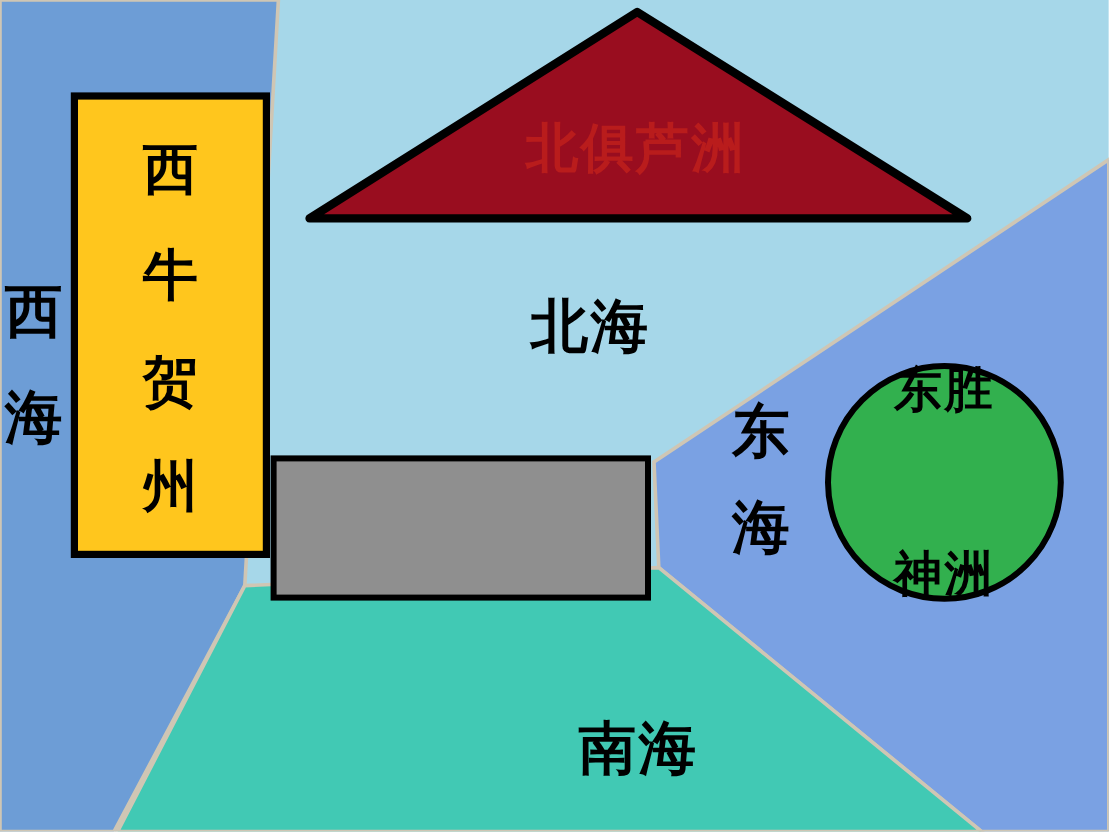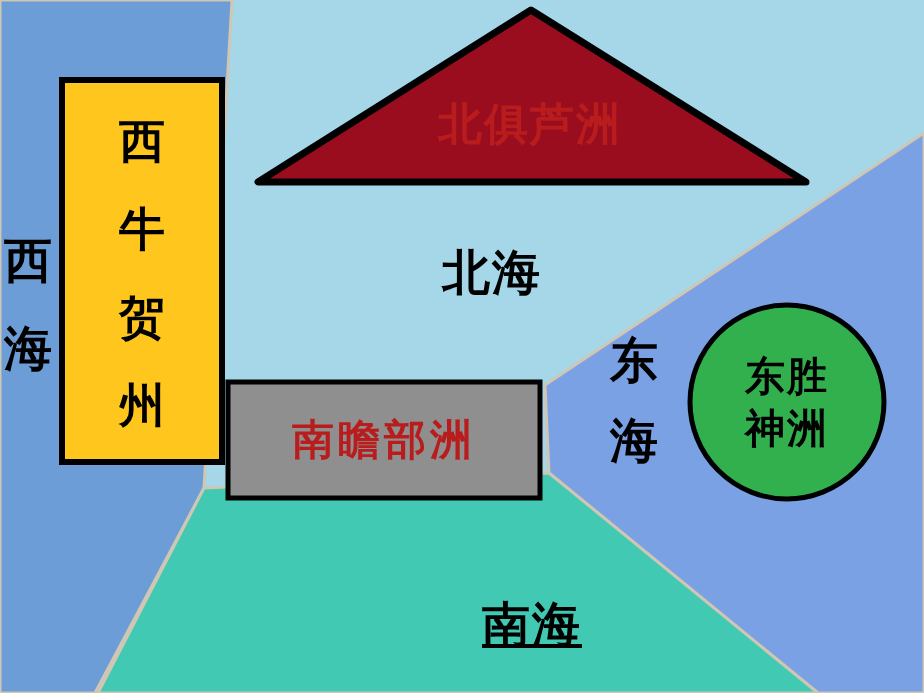--- a/index.html
+++ b/index.html
@@ -25,27 +25,27 @@
   .label.white { color: #b91c1c; }
   .v-col {
     display: flex;
     flex-direction: column;
     align-items: center;
     letter-spacing: 0;
   }
   .center-box {
     display: flex;
     align-items: center;
-    justify-content: center;
+    justify-content: space-between;
   }
   .sea-label { font-size: 48px; }
   .west-sea-label   { left: 4px;   top: 236px; gap: 40px; }
   .north-sea-label  { left: 398px; top: 248px; margin-left: 44px; }
   .east-sea-label   { left: 610px; top: 336px; gap: 32px; }
-  .south-sea-label  { left: 482px; top: 600px; text-decoration: underline; }
+  .south-sea-label  { left: 482px; top: 600px; }
 
   .north-continent-label {
     left: 438px; top: 102px;
     font-size: 44px;
   }
   .west-continent-label {
     left: 62px; top: 118px;
     width: 160px;
     font-size: 46px;
     gap: 42px;
@@ -105,20 +105,19 @@
 
   <div class="label white north-continent-label">北俱芦洲</div>
 
   <div class="label v-col west-continent-label">
     <span>西</span>
     <span>牛</span>
     <span>贺</span>
     <span>州</span>
   </div>
 
-  <div class="label white center-box south-continent-label">南瞻部洲</div>
 
   <div class="label center-box east-continent-label">
     <span>东胜</span>
     <span>神洲</span>
   </div>
 
 </div>
 
 </body></html>

